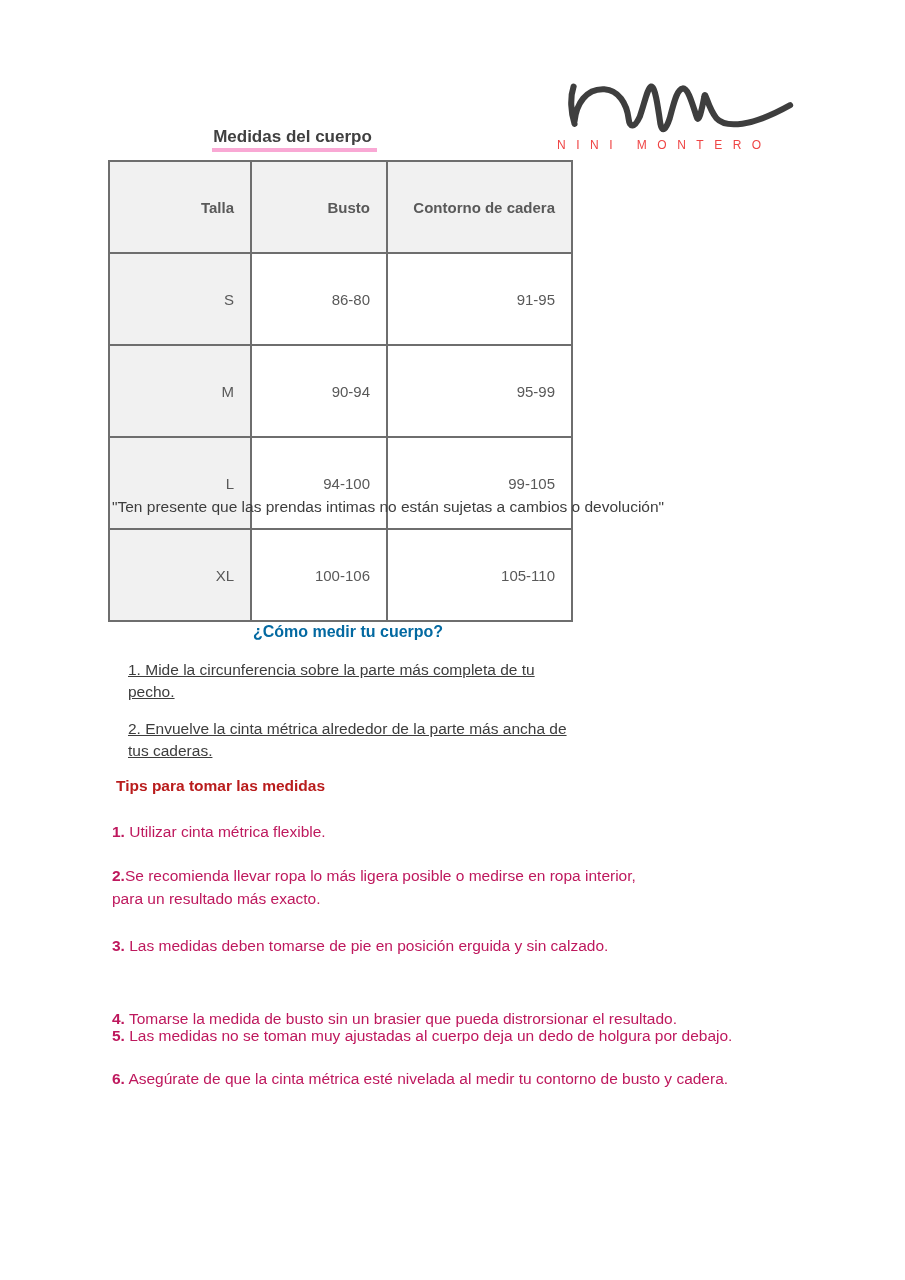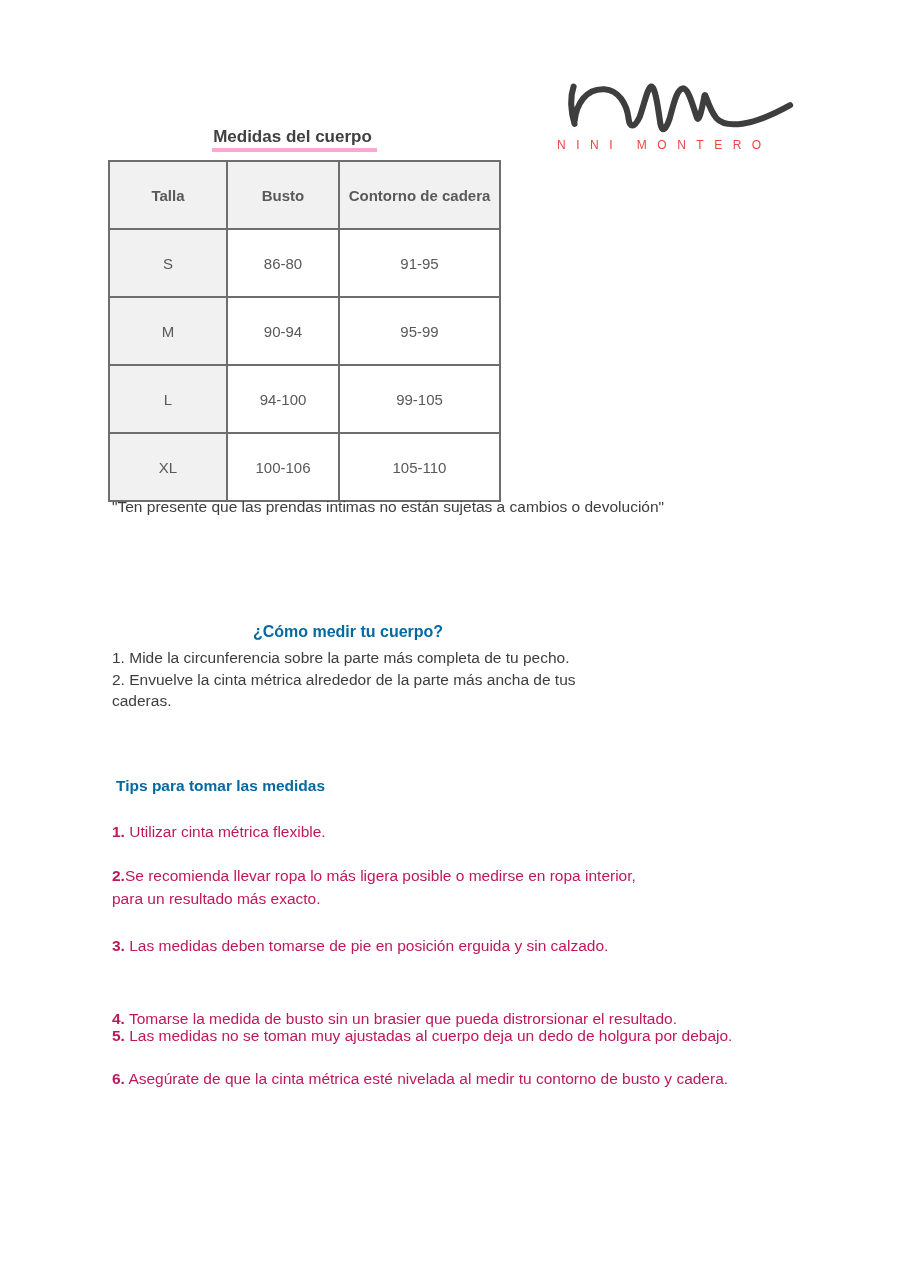--- a/index.html
+++ b/index.html
@@ -29,42 +29,42 @@
     padding:0 5px 1px 1px;
   }
   
   .size-table{
     position:absolute;left:108px;top:160px;
     border-collapse:collapse;table-layout:fixed;
     font-size:15px;color:#595959;
   }
   .size-table td,.size-table th{
     border:2px solid #6e6e6e;
-    text-align:center;vertical-align:middle;
-    height:58px;padding:4px;
+    text-align:right;vertical-align:middle;
+    height:58px;padding:16px;
   }
   .size-table th{background:#f1f1f1;font-weight:bold;}
   .size-table td.shaded{background:#f1f1f1;}
   .col-talla{width:108px;}
   .col-busto{width:102px;}
   .col-cadera{width:151px;}
   
   .txt{position:absolute;font-size:15.5px;line-height:22px;color:#3d3d3d;}
   .prewrap{white-space:pre-line;}
   .quote{left:112px;top:496px;width:640px;}
   .disclaimer{left:112px;top:537px;width:640px;}
   .howto{left:108px;top:621px;width:480px;}
   .howto-heading{
     text-align:center;font-weight:bold;font-size:16px;color:#0369a1;
     margin:0 0 4px 0;
   }
-  .howto-step{margin:0;padding-left:4px;line-height:21.5px;}
+  .howto-step{margin:16px;padding-left:4px;line-height:21.5px;text-decoration:underline;}
   .tips-heading{
     position:absolute;left:116px;top:777px;
-    font-size:15.5px;font-weight:bold;color:#0369a1;
+    font-size:15.5px;font-weight:bold;color:#b91c1c;
   }
   .tip{position:absolute;left:112px;width:690px;margin:0;
        font-size:15.5px;line-height:23px;color:#be185d;white-space:pre-line;}
   .tip b{font-weight:bold;}
   .tip-1{top:820px;} .tip-2{top:864px;} .tip-3{top:934px;}
   .tip-4{top:1007px;} .tip-5{top:1024px;} .tip-6{top:1067px;}
 </style>
 </head>
 <body>
 

